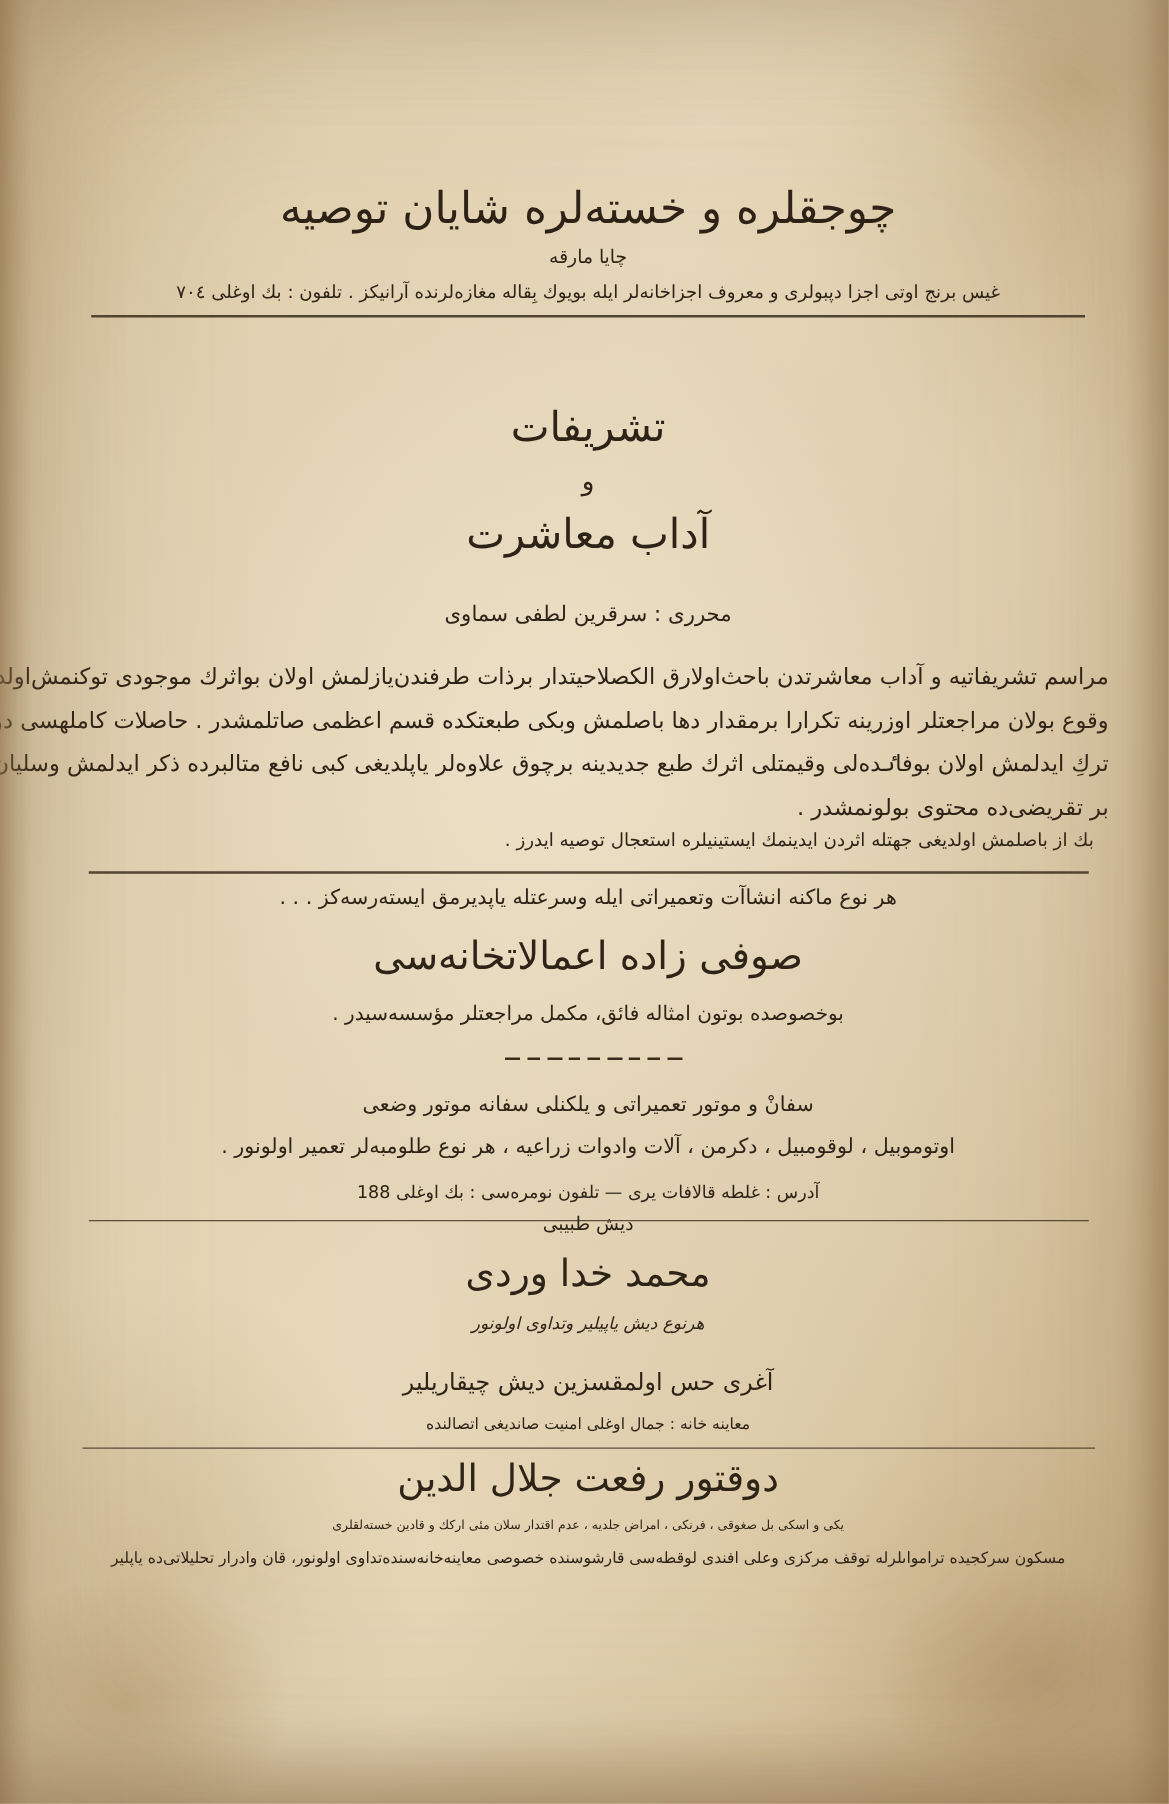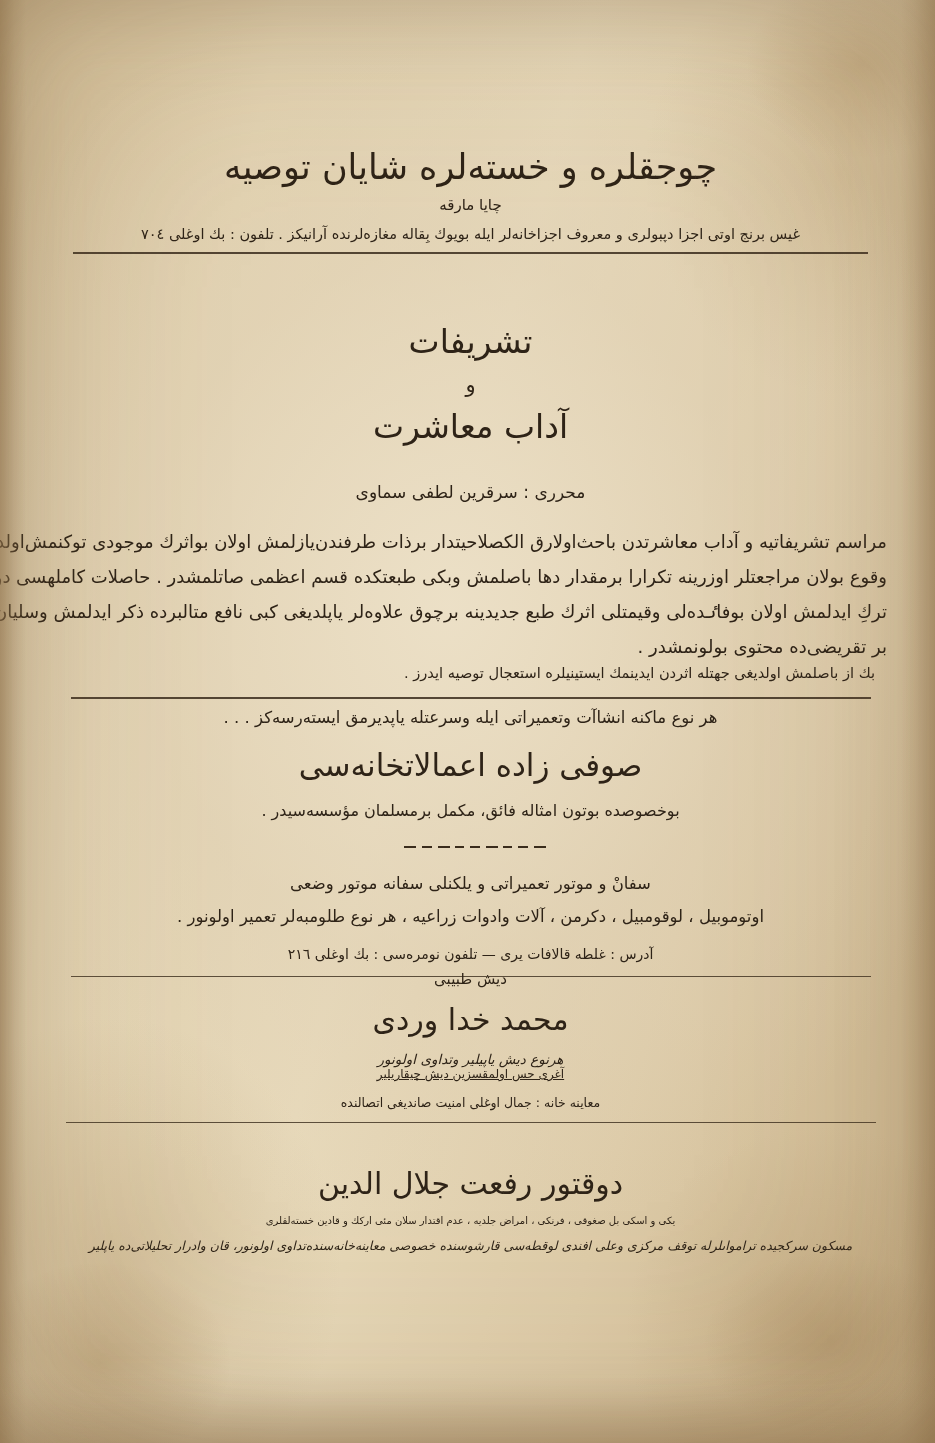--- a/index.html
+++ b/index.html
@@ -127,28 +127,28 @@
   }
   .ad3-l1 { font-size: 16.5px; margin-top: 22px; }
   .ad3-l2 { font-size: 16.5px; margin-top: 14px; }
   .ad3-addr { font-size: 14px; margin-top: 20px; }
 
   
   .ad4 { position: absolute; top: 940px; left: 0; right: 0; }
   .ad4-pre { font-size: 15px; margin-top: 10px; }
   .ad4-name { font-size: 30px; margin-top: 14px; }
   .ad4-l { font-size: 13.5px; margin-top: 14px; font-style: italic; }
-  .ad4-l2 { font-size: 12px; margin-top: 0; text-decoration: underline; }
+  .ad4-l2 { font-size: 19px; margin-top: 28px; }
   .ad4-l3 { font-size: 12.5px; margin-top: 14px; }
 
   
   .ad5 { position: absolute; top: 1130px; left: 0; right: 0; }
   .ad5-name { font-size: 30px; margin-top: 16px; }
   .ad5-l1 { font-size: 10px; margin-top: 14px; white-space: nowrap;}
-  .ad5-l2 { font-size: 12.5px; margin-top: 12px; white-space: nowrap; font-style: italic; }
+  .ad5-l2 { font-size: 12.5px; margin-top: 12px; white-space: nowrap; }
   .smudge {
     position: absolute;
     border-radius: 50%;
     pointer-events: none;
   }
 </style>
 </head>
 <body>
 
 <div class="paper"></div>
@@ -173,37 +173,37 @@
       <span class="l">تركِ ایدلمش اولان بوفاٸده‌لی وقیمتلی اثرك طبع جدیدینه برچوق علاوه‌لر یاپلدیغی كبی نافع متالبرده ذكر ایدلمش وسلیان وسلیان نظیف</span>
       <span class="l">بر تقریضی‌ده محتوی بولونمشدر .</span>
     </div>
     <div class="body-last ar">بك از باصلمش اولدیغی جهتله اثردن ایدینمك ایستینیلره استعجال توصیه ایدرز .</div>
     <div class="rule" style="width: 800px; margin-top: 16px;"></div>
   </div>
 
   <div class="ad3 ar">
     <div class="ad3-top ar">هر نوع ماكنه انشاآت وتعمیراتی ایله وسرعتله یاپدیرمق ایسته‌رسه‌كز . . .</div>
     <div class="ad3-name ar">صوفی زاده اعمالاتخانه‌سی</div>
-    <div class="ad3-sub ar">بوخصوصده بوتون امثاله فائق، مكمل برمسلمان مؤسسه‌سیدر .</div>
+    <div class="ad3-sub ar">بوخصوصده بوتون امثاله فائق، مكمل مراجعتلر مؤسسه‌سیدر .</div>
 
     <div class="ornament">
       <span class="dash" style="right:0px;  width:12px;"></span>
       <span class="dash" style="right:18px; width:10px;"></span>
       <span class="dash" style="right:34px; width:9px;"></span>
       <span class="dash" style="right:48px; width:12px;"></span>
       <span class="dash" style="right:66px; width:10px;"></span>
       <span class="dash" style="right:82px; width:9px;"></span>
       <span class="dash" style="right:96px; width:12px;"></span>
       <span class="dash" style="right:114px; width:10px;"></span>
       <span class="dash" style="right:130px; width:12px;"></span>
     </div>
 
     <div class="ad3-l1 ar">سفانْ و موتور تعمیراتی و یلكنلی سفانه موتور وضعی</div>
     <div class="ad3-l2 ar">اوتوموبیل ، لوقومبیل ، دكرمن ، آلات وادوات زراعیه ، هر نوع طلومبه‌لر تعمیر اولونور .</div>
-    <div class="ad3-addr ar">آدرس : غلطه قالافات یری — تلفون نومره‌سی : بك اوغلی      ٢١٦</div>
+    <div class="ad3-addr ar">آدرس : غلطه قالافات یری — تلفون نومره‌سی : بك اوغلی      188</div>
     <div class="rule thin" style="width: 800px; margin-top: 14px;"></div>
   </div>
 
   <div class="ad4 ar">
     <div class="ad4-pre ar">دیش طبیبی</div>
     <div class="ad4-name ar">محمد خدا وردی</div>
     <div class="ad4-l ar">هرنوع دیش یاپیلیر وتداوی اولونور</div>
     <div class="ad4-l2 ar">آغری حس اولمقسزین دیش چیقاریلیر</div>
     <div class="ad4-l3 ar">معاینه خانه : جمال اوغلی امنیت صاندیغی اتصالنده</div>
     <div class="rule thin" style="width: 810px; margin-top: 12px;"></div>

